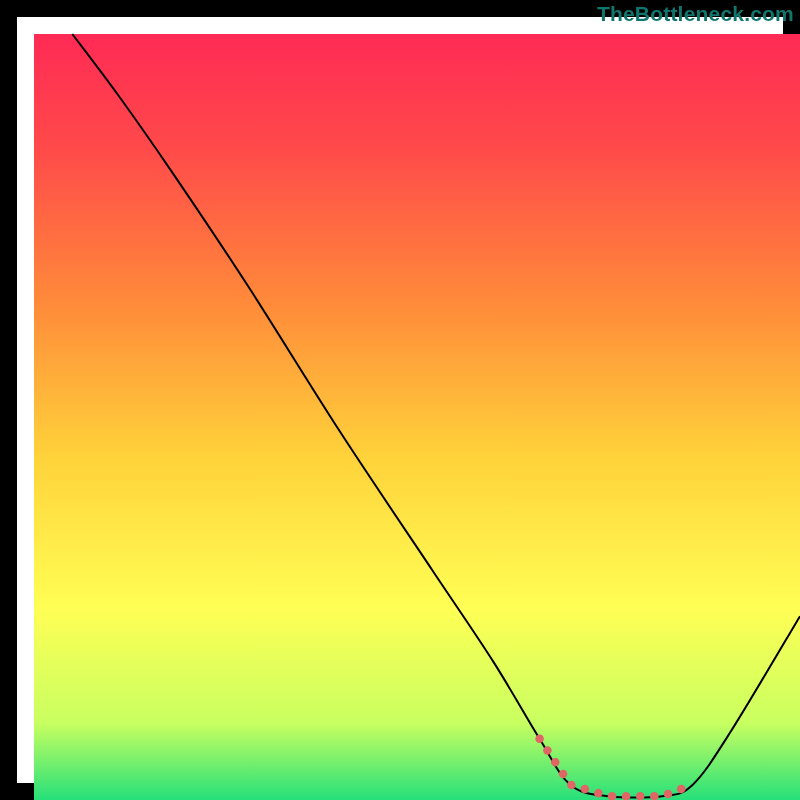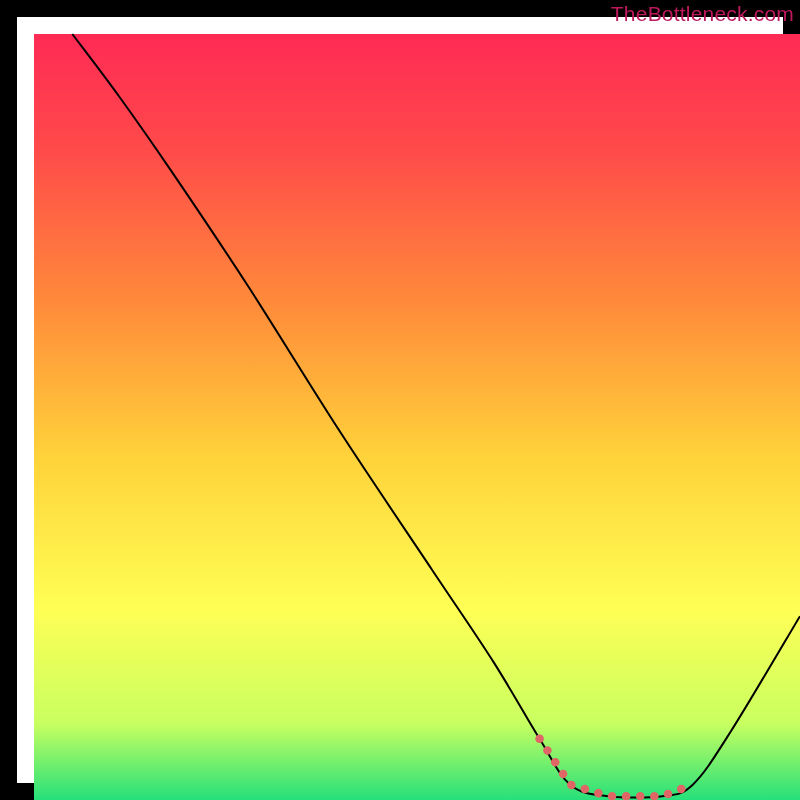--- a/index.html
+++ b/index.html
@@ -48,22 +48,22 @@
     stroke-linecap: round;
     stroke-linejoin: round;
     stroke-dasharray: 0.1 14;
   }
   .watermark {
     position: absolute;
     top: 2px;
     right: 6px;
     font-family: Arial, Helvetica, sans-serif;
     font-size: 21px;
-    color: #be185d;
-    font-weight: 400;
+    color: #0f766e;
+    font-weight: 700;
     letter-spacing: 0.2px;
   }
 </style>
 </head>
 <body>
 
 <div class="frame">
   <div class="plot-area">
     <svg class="gradient" viewBox="0 0 766 766" preserveAspectRatio="none" width="766" height="766">
       <defs>

